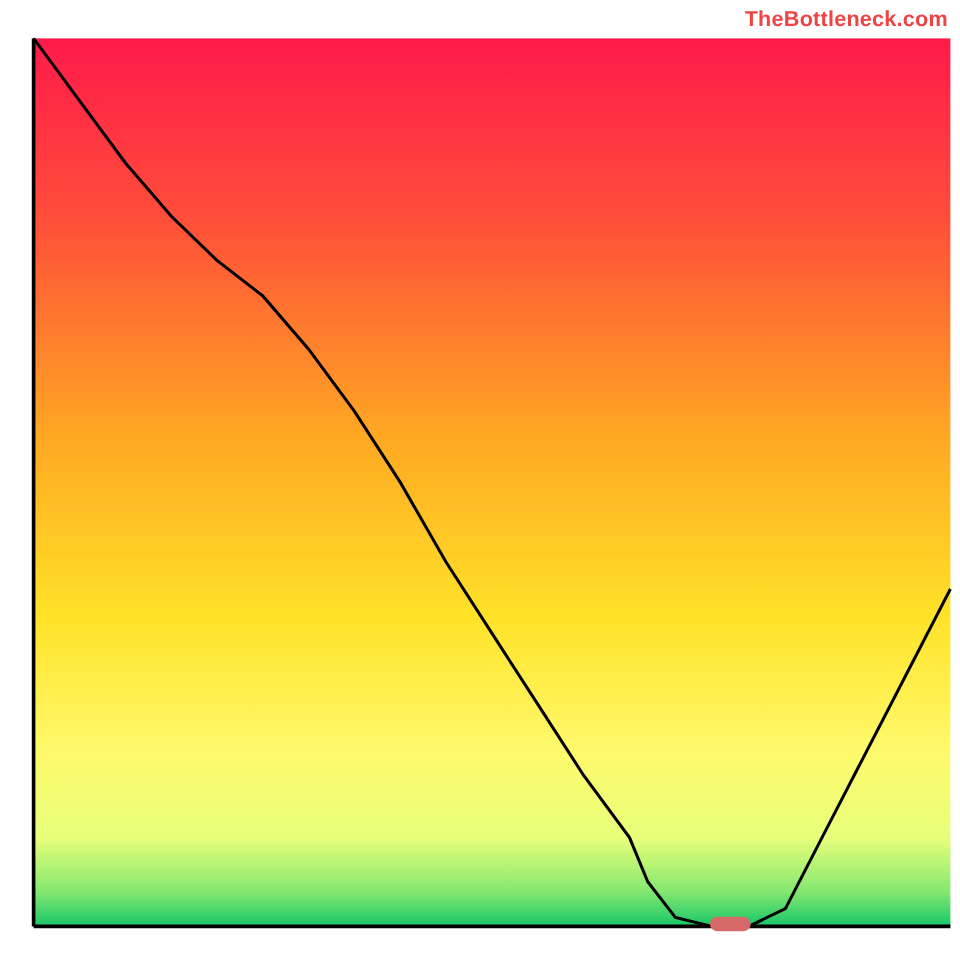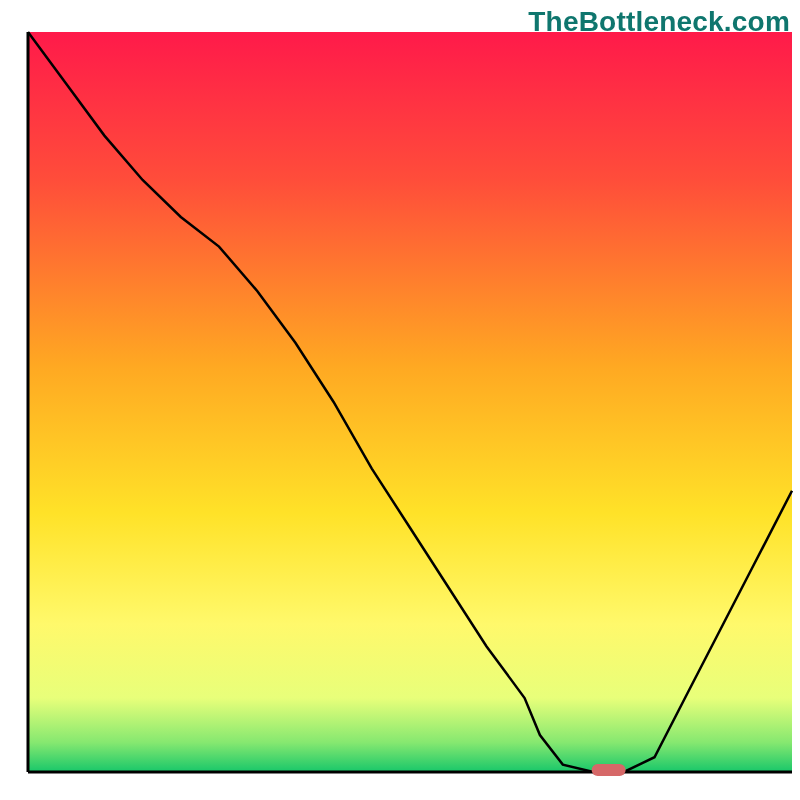--- a/index.html
+++ b/index.html
@@ -15,23 +15,23 @@
     width: 800px;
     height: 800px;
   }
   svg {
     display: block;
   }
   .watermark {
     position: absolute;
     top: 6px;
     right: 10px;
-    font-size: 28px;
+    font-size: 18px;
     font-weight: bold;
-    color: #0f766e;
+    color: #ef4444;
     letter-spacing: 0.2px;
     text-align: center;
   }
 </style>
 </head>
 <body>
 
 <div class="wrap">
   <svg id="chart-svg" width="800" height="800" viewBox="0 0 800 800">
     <defs>

